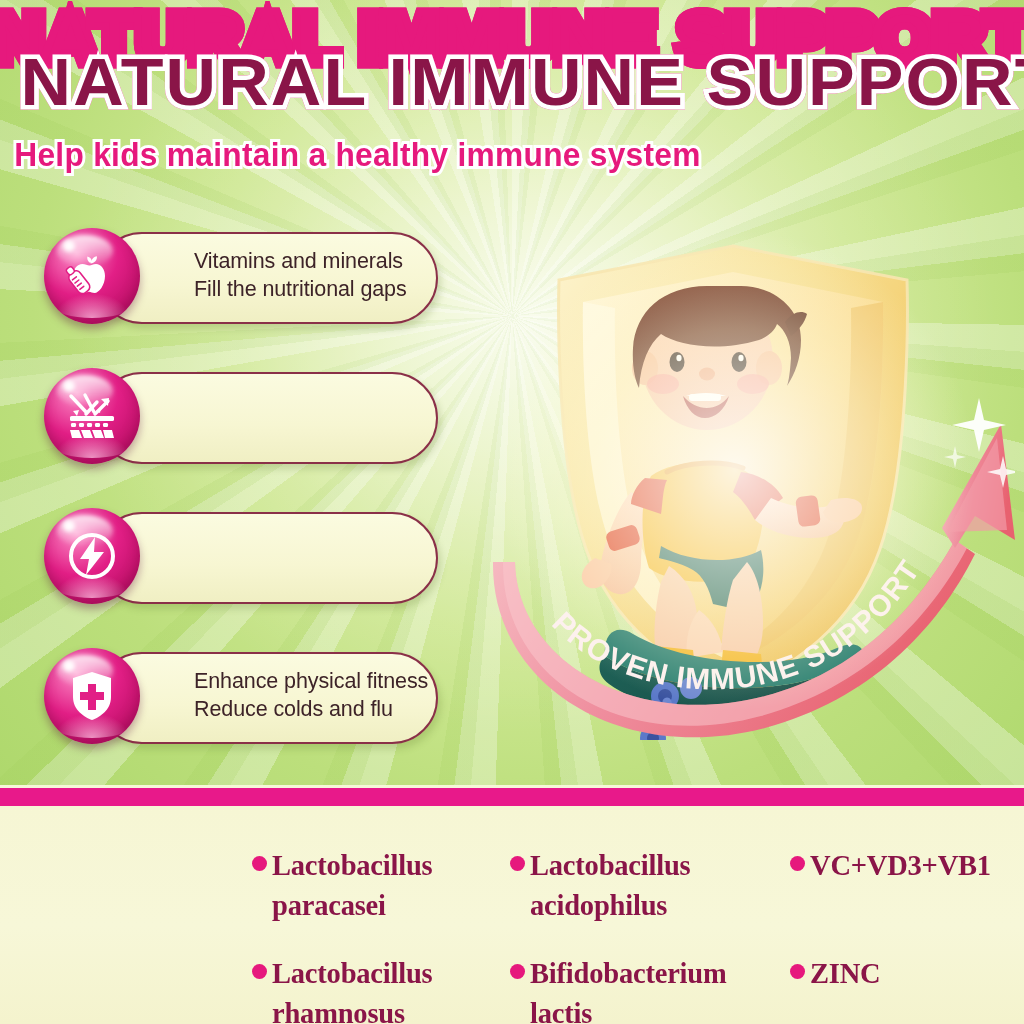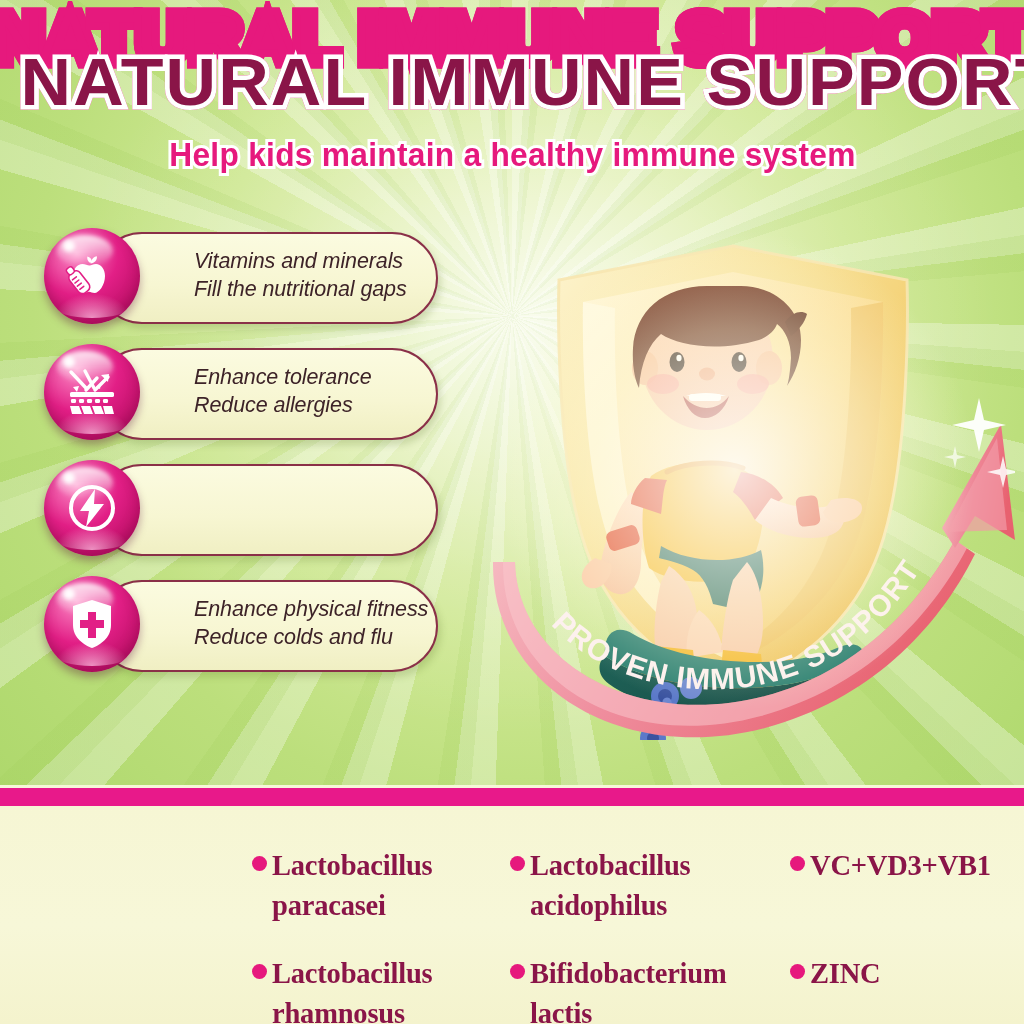--- a/index.html
+++ b/index.html
@@ -41,30 +41,30 @@
     transform:scaleX(1.06);
     filter:drop-shadow(0 0 0 #e6197d);
   }
   .title-shadow{
     position:absolute;left:0;top:0;width:1024px;text-align:center;z-index:0;
   }
   .title-shadow .title{
     color:#e6197d;-webkit-text-stroke:15px #e6197d;
   }
   .title-layer{position:relative;z-index:2;}
-  .subtitle-wrap{position:absolute;left:0;top:136px;width:1024px;text-align:center;}
+  .subtitle-wrap{position:absolute;left:0;top:136px;width:1024px;text-align:left;}
   .subtitle{
     display:inline-block;font-weight:bold;font-size:33px;letter-spacing:.3px;
     color:#e6197d;-webkit-text-stroke:6px #ffffff;paint-order:stroke fill;
     transform:scaleX(.96);
   }
 
   
   .features{position:absolute;left:44px;top:228px;width:400px;}
-  .feature{position:relative;height:96px;margin-bottom:20px;font-style:italic;}
+  .feature{position:relative;height:96px;margin-bottom:44px;}
   .pill{
     position:absolute;left:52px;top:4px;width:338px;height:88px;
     background:linear-gradient(180deg,#fbfbe0 0%,#f7f6d2 58%,#f0efc3 100%);
     border:2.5px solid #8a3048;border-radius:46px;
     box-shadow:3px 5px 7px rgba(90,120,40,.22);
   }
   .pill-text{
     position:absolute;left:150px;top:50%;transform:translateY(-50%);
     width:250px;color:#3d2328;font-size:21.5px;line-height:1.30;
     letter-spacing:-.1px;white-space:pre-line;
@@ -152,22 +152,20 @@
             <rect x="8" y="19" width="13" height="24" rx="5" fill="#fff" stroke="#e21f86" stroke-width="1.6"></rect>
             <rect x="11" y="13" width="7" height="7" rx="2.4" fill="#fff" stroke="#e21f86" stroke-width="1.4"></rect>
             <path d="M10.5 25h5M10.5 29h5M10.5 33h5M10.5 37h5" stroke="#e21f86" stroke-width="1.5" stroke-linecap="round"></path>
           </g>
         </svg>
       </div>
     </div>
 
     <div class="feature">
       <div class="pill"></div>
-      <div class="pill-text">Enhance tolerance
-Reduce allergies</div>
       <div class="bubble">
         <span class="spark"></span>
         <span class="lowglow"></span>
         <svg width="54" height="52" viewBox="0 0 54 52" fill="none">
           <g stroke="#fff" stroke-width="3.4" stroke-linecap="round">
             <path d="M6 6l15 16"></path>
             <path d="M20 5l9 17"></path>
           </g>
           <path d="M8 21l6-1-2 6z" fill="#fff"></path>
           <path d="M31 21l5-4-1 6z" fill="#fff"></path>

